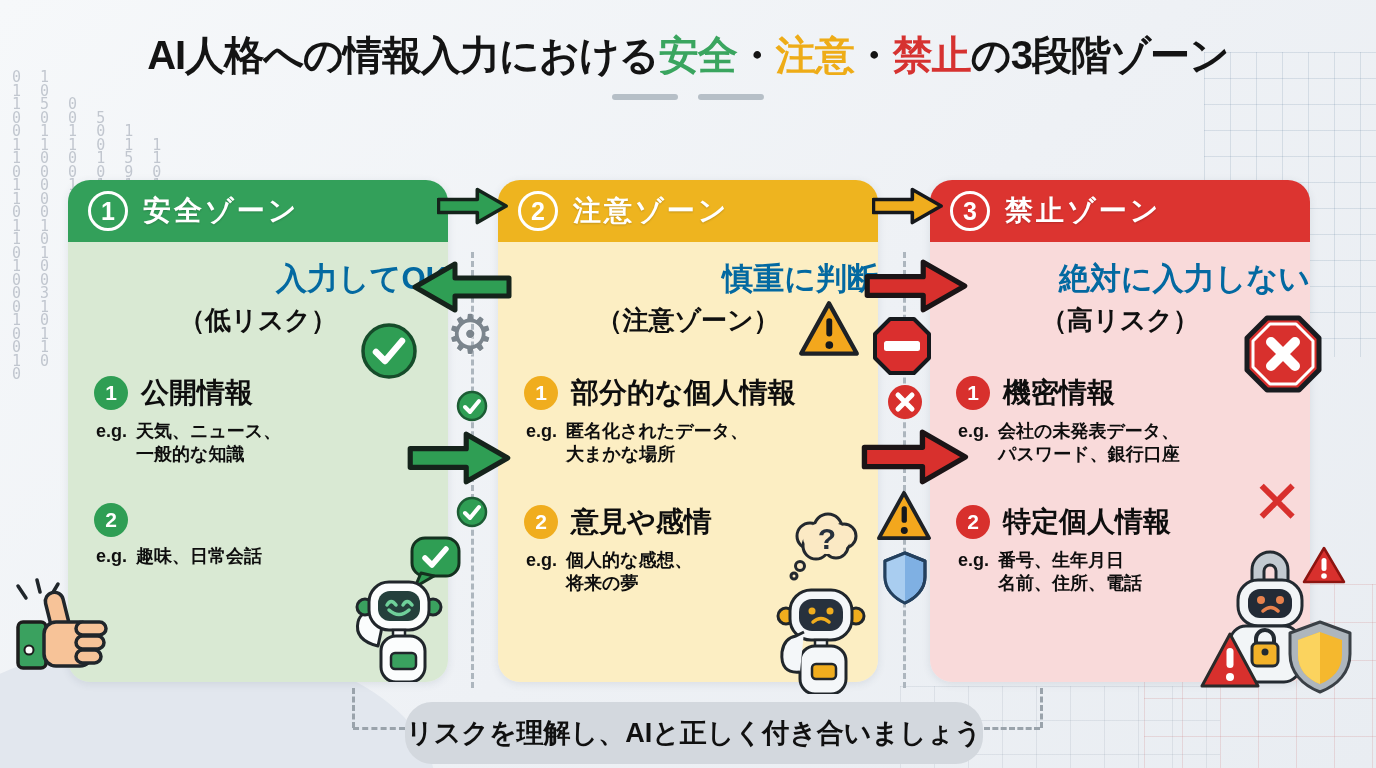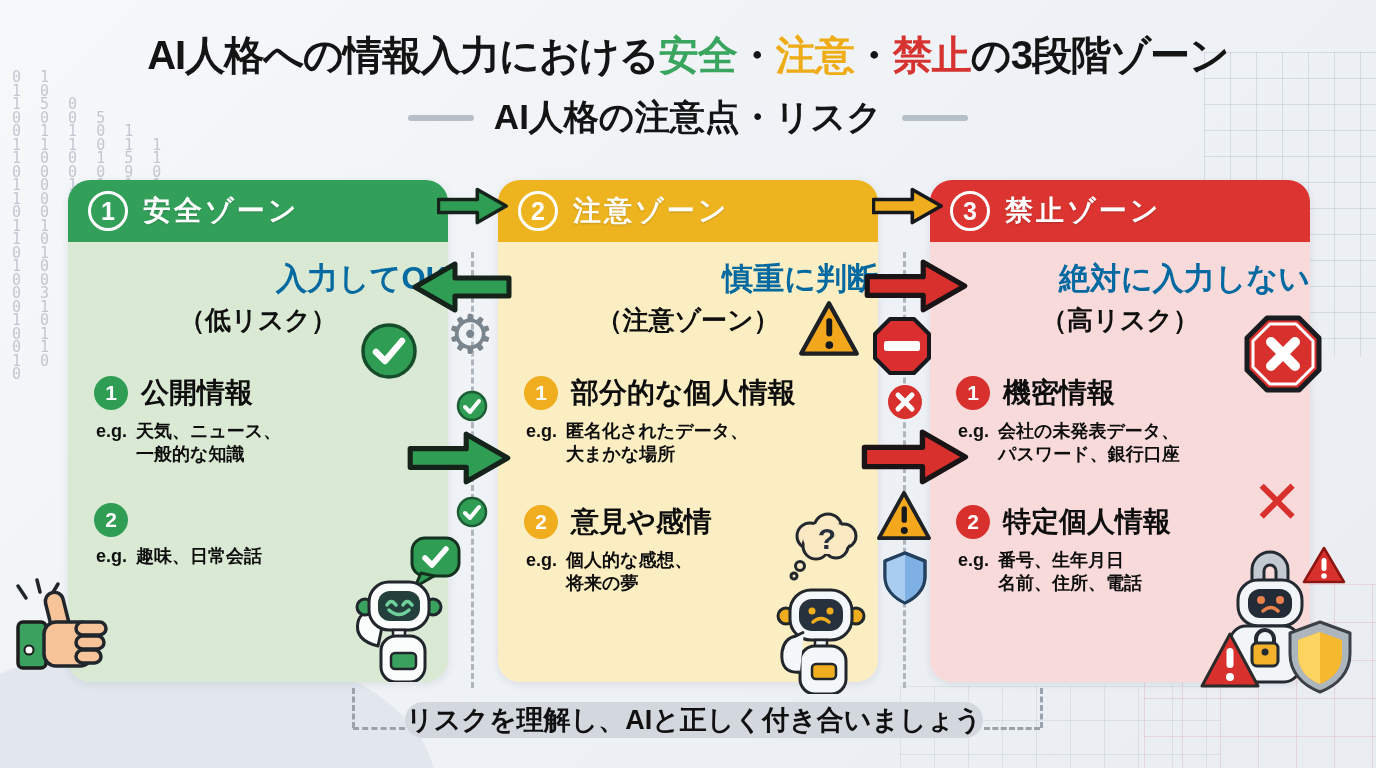--- a/index.html
+++ b/index.html
@@ -59,21 +59,21 @@
     color:#0e0e0e;line-height:1.3;}
   .eg{flex:none;}
   .eg-lines div:empty{display:none;}
   
   .gapline{position:absolute;top:252px;height:436px;width:0;border-left:3px dashed #adb6be;z-index:1;}
   .gl1{left:471px;} .gl2{left:903px;}
   .conn{position:absolute;z-index:1;}
   .conn-v{width:0;border-left:3px dashed #9aa3ab;}
   .conn-h{height:0;border-top:3px dashed #9aa3ab;}
   
-  .footer-pill{position:absolute;left:405px;top:702px;width:578px;height:36px;background:#d3d8de;
+  .footer-pill{position:absolute;left:405px;top:702px;width:578px;height:62px;background:#d3d8de;
     border-radius:27px;display:flex;align-items:center;justify-content:center;z-index:2;}
   .footer-text{font-size:27px;font-weight:bold;color:#101010;}
   
   .abs{position:absolute;z-index:3;line-height:0;}
   .gear{font-family:"DejaVu Sans",sans-serif;font-size:54px;line-height:1;color:#7b858d;
     text-shadow:0 1px 0 rgba(255,255,255,.6);}
   .xmark{font-family:"DejaVu Sans",sans-serif;font-size:60px;line-height:1;font-weight:bold;color:#d8302d;}
 </style>
 </head>
 <body>
@@ -104,21 +104,20 @@
 1 0
 0</pre>
   <div class="grid-tr"></div>
   <div class="grid-br"></div>
   <div class="grid-bm"></div>
   <div class="blob"></div>
 
   <div class="title"><span>AI人格への情報入力における</span><span class="t-safe">安全</span><span>・</span><span class="t-caution">注意</span><span>・</span><span class="t-danger">禁止</span><span>の3段階ゾーン</span></div>
   <div class="subtitle-row">
     <div class="dash"></div>
-    <div class="subtitle">AI人格の注意点・リスク</div>
     <div class="dash"></div>
   </div>
 
   <div class="zone zone1">
     <div class="zone-header">
       <div class="circle-num">1</div>
       <div class="zone-name">安全ゾーン</div>
     </div>
     <div class="zone-body">
       <div class="headline">入力してOK</div>

